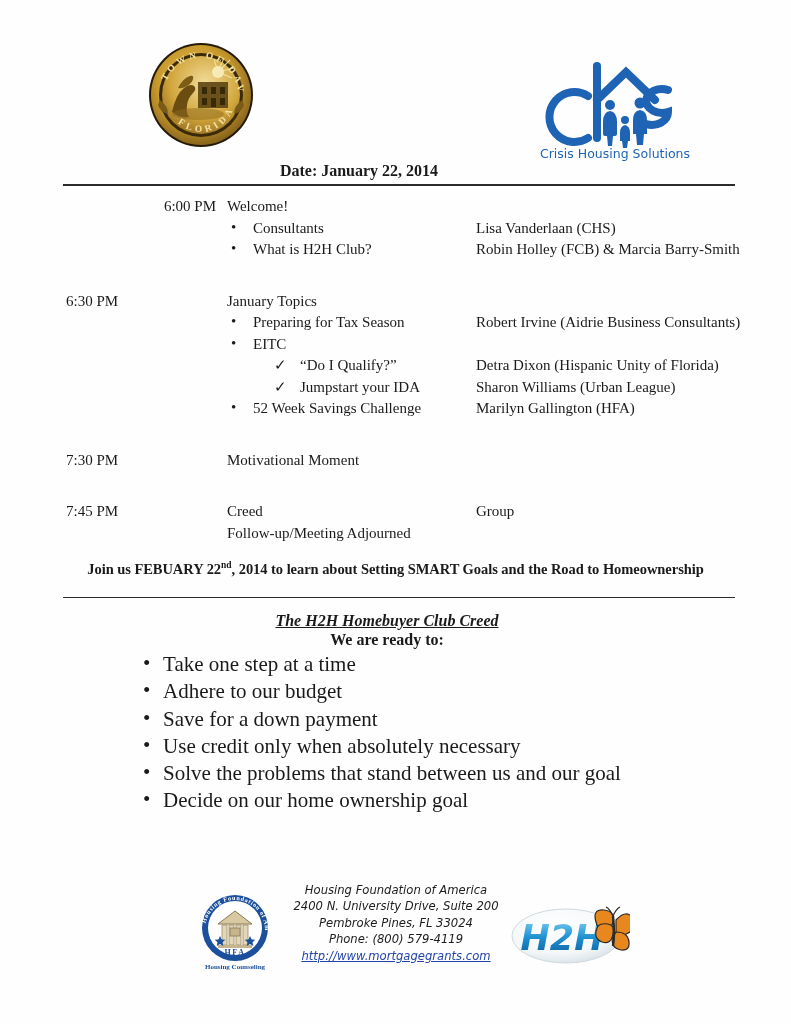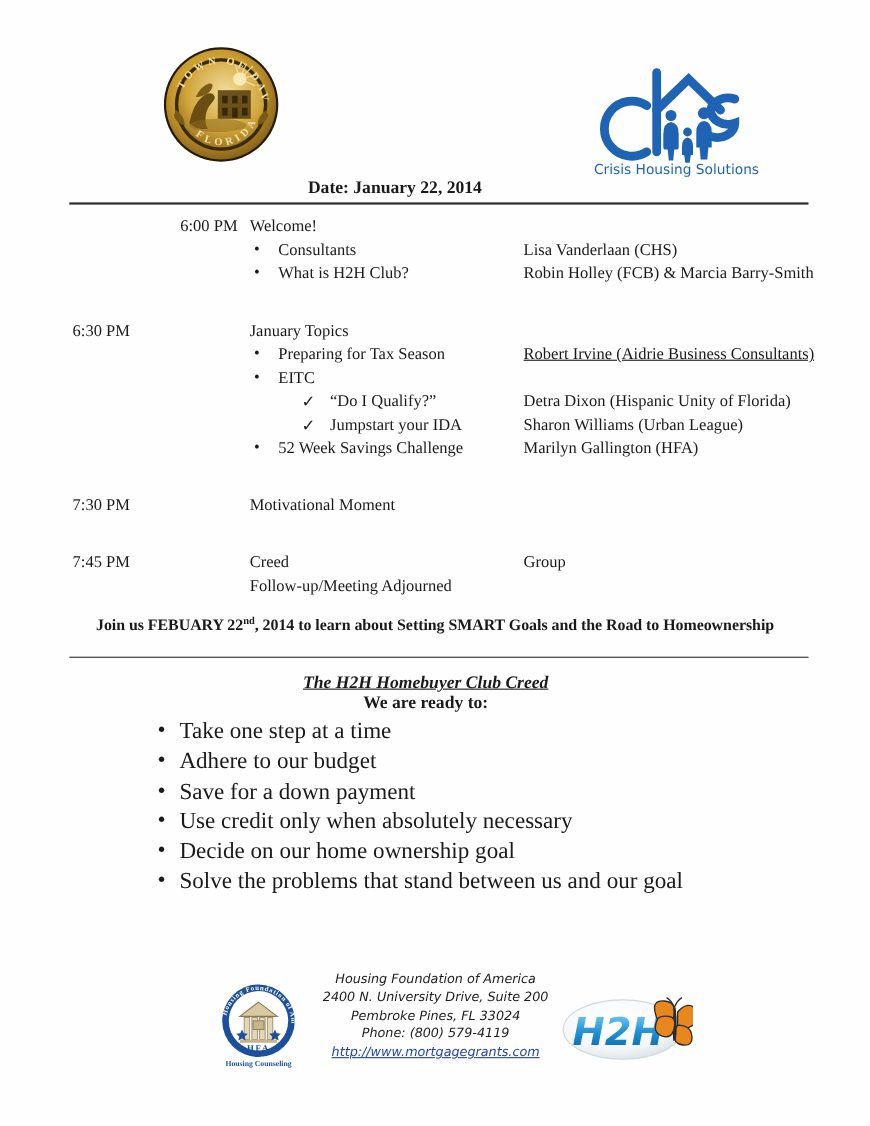--- a/index.html
+++ b/index.html
@@ -294,21 +294,21 @@
         <div class="col-topic lvl0" style="top: 0px;">Welcome!</div>
         <div class="col-topic lvl1 bullet-dot" style="top: 21.5px;">Consultants</div>
         <div class="col-speaker" style="top: 21.5px;">Lisa Vanderlaan (CHS)</div>
         <div class="col-topic lvl1 bullet-dot" style="top: 43px;">What is H2H Club?</div>
         <div class="col-speaker" style="top: 43px;">Robin Holley (FCB) &amp; Marcia Barry-Smith</div>
       </div>
       <div class="ag-block" style="position: absolute; top: 94.5px; left: 0px; width: 791px; height: 129px;">
         <div class="col-time" style="top: 0px;">6:30 PM</div>
         <div class="col-topic lvl0" style="top: 0px;">January Topics</div>
         <div class="col-topic lvl1 bullet-dot" style="top: 21.5px;">Preparing for Tax Season</div>
-        <div class="col-speaker" style="top: 21.5px; text-decoration: underline;">Robert Irvine (Aidrie Business Consultants)</div>
+        <div class="col-speaker" style="top: 21.5px;">Robert Irvine (Aidrie Business Consultants)</div>
         <div class="col-topic lvl1 bullet-dot" style="top: 43px;">EITC</div>
         <div class="col-topic lvl2 bullet-check" style="top: 64.5px;">“Do I Qualify?”</div>
         <div class="col-speaker" style="top: 64.5px;">Detra Dixon (Hispanic Unity of Florida)</div>
         <div class="col-topic lvl2 bullet-check" style="top: 86px;">Jumpstart your IDA</div>
         <div class="col-speaker" style="top: 86px;">Sharon Williams (Urban League)</div>
         <div class="col-topic lvl1 bullet-dot" style="top: 107.5px;">52 Week Savings Challenge</div>
         <div class="col-speaker" style="top: 107.5px;">Marilyn Gallington (HFA)</div>
       </div>
       <div class="ag-block" style="position: absolute; top: 253.5px; left: 0px; width: 791px; height: 21.5px;">
         <div class="col-time" style="top: 0px;">7:30 PM</div>
@@ -322,21 +322,21 @@
       </div>
     </div>
 
   <div class="announce"><span>Join us FEBUARY 22</span><span class="sup">nd</span><span>, 2014 to learn about Setting SMART Goals and the Road to Homeownership</span></div>
 
   <div class="rule rule-mid"></div>
 
   <div class="creed">
     <div class="creed-title">The H2H Homebuyer Club Creed</div>
     <div class="creed-ready">We are ready to:</div>
-    <ul class="creed-list" id="creed-list"><li>Take one step at a time</li><li>Adhere to our budget</li><li>Save for a down payment</li><li>Use credit only when absolutely necessary</li><li>Decide on our home ownership goal</li><li>Solve the problems that stand between us and our goal</li></ul>
+    <ul class="creed-list" id="creed-list"><li>Take one step at a time</li><li>Adhere to our budget</li><li>Save for a down payment</li><li>Use credit only when absolutely necessary</li><li>Solve the problems that stand between us and our goal</li><li>Decide on our home ownership goal</li></ul>
   </div>
 
   <div class="logo-strip">
 
     
     
 
     
     
 

